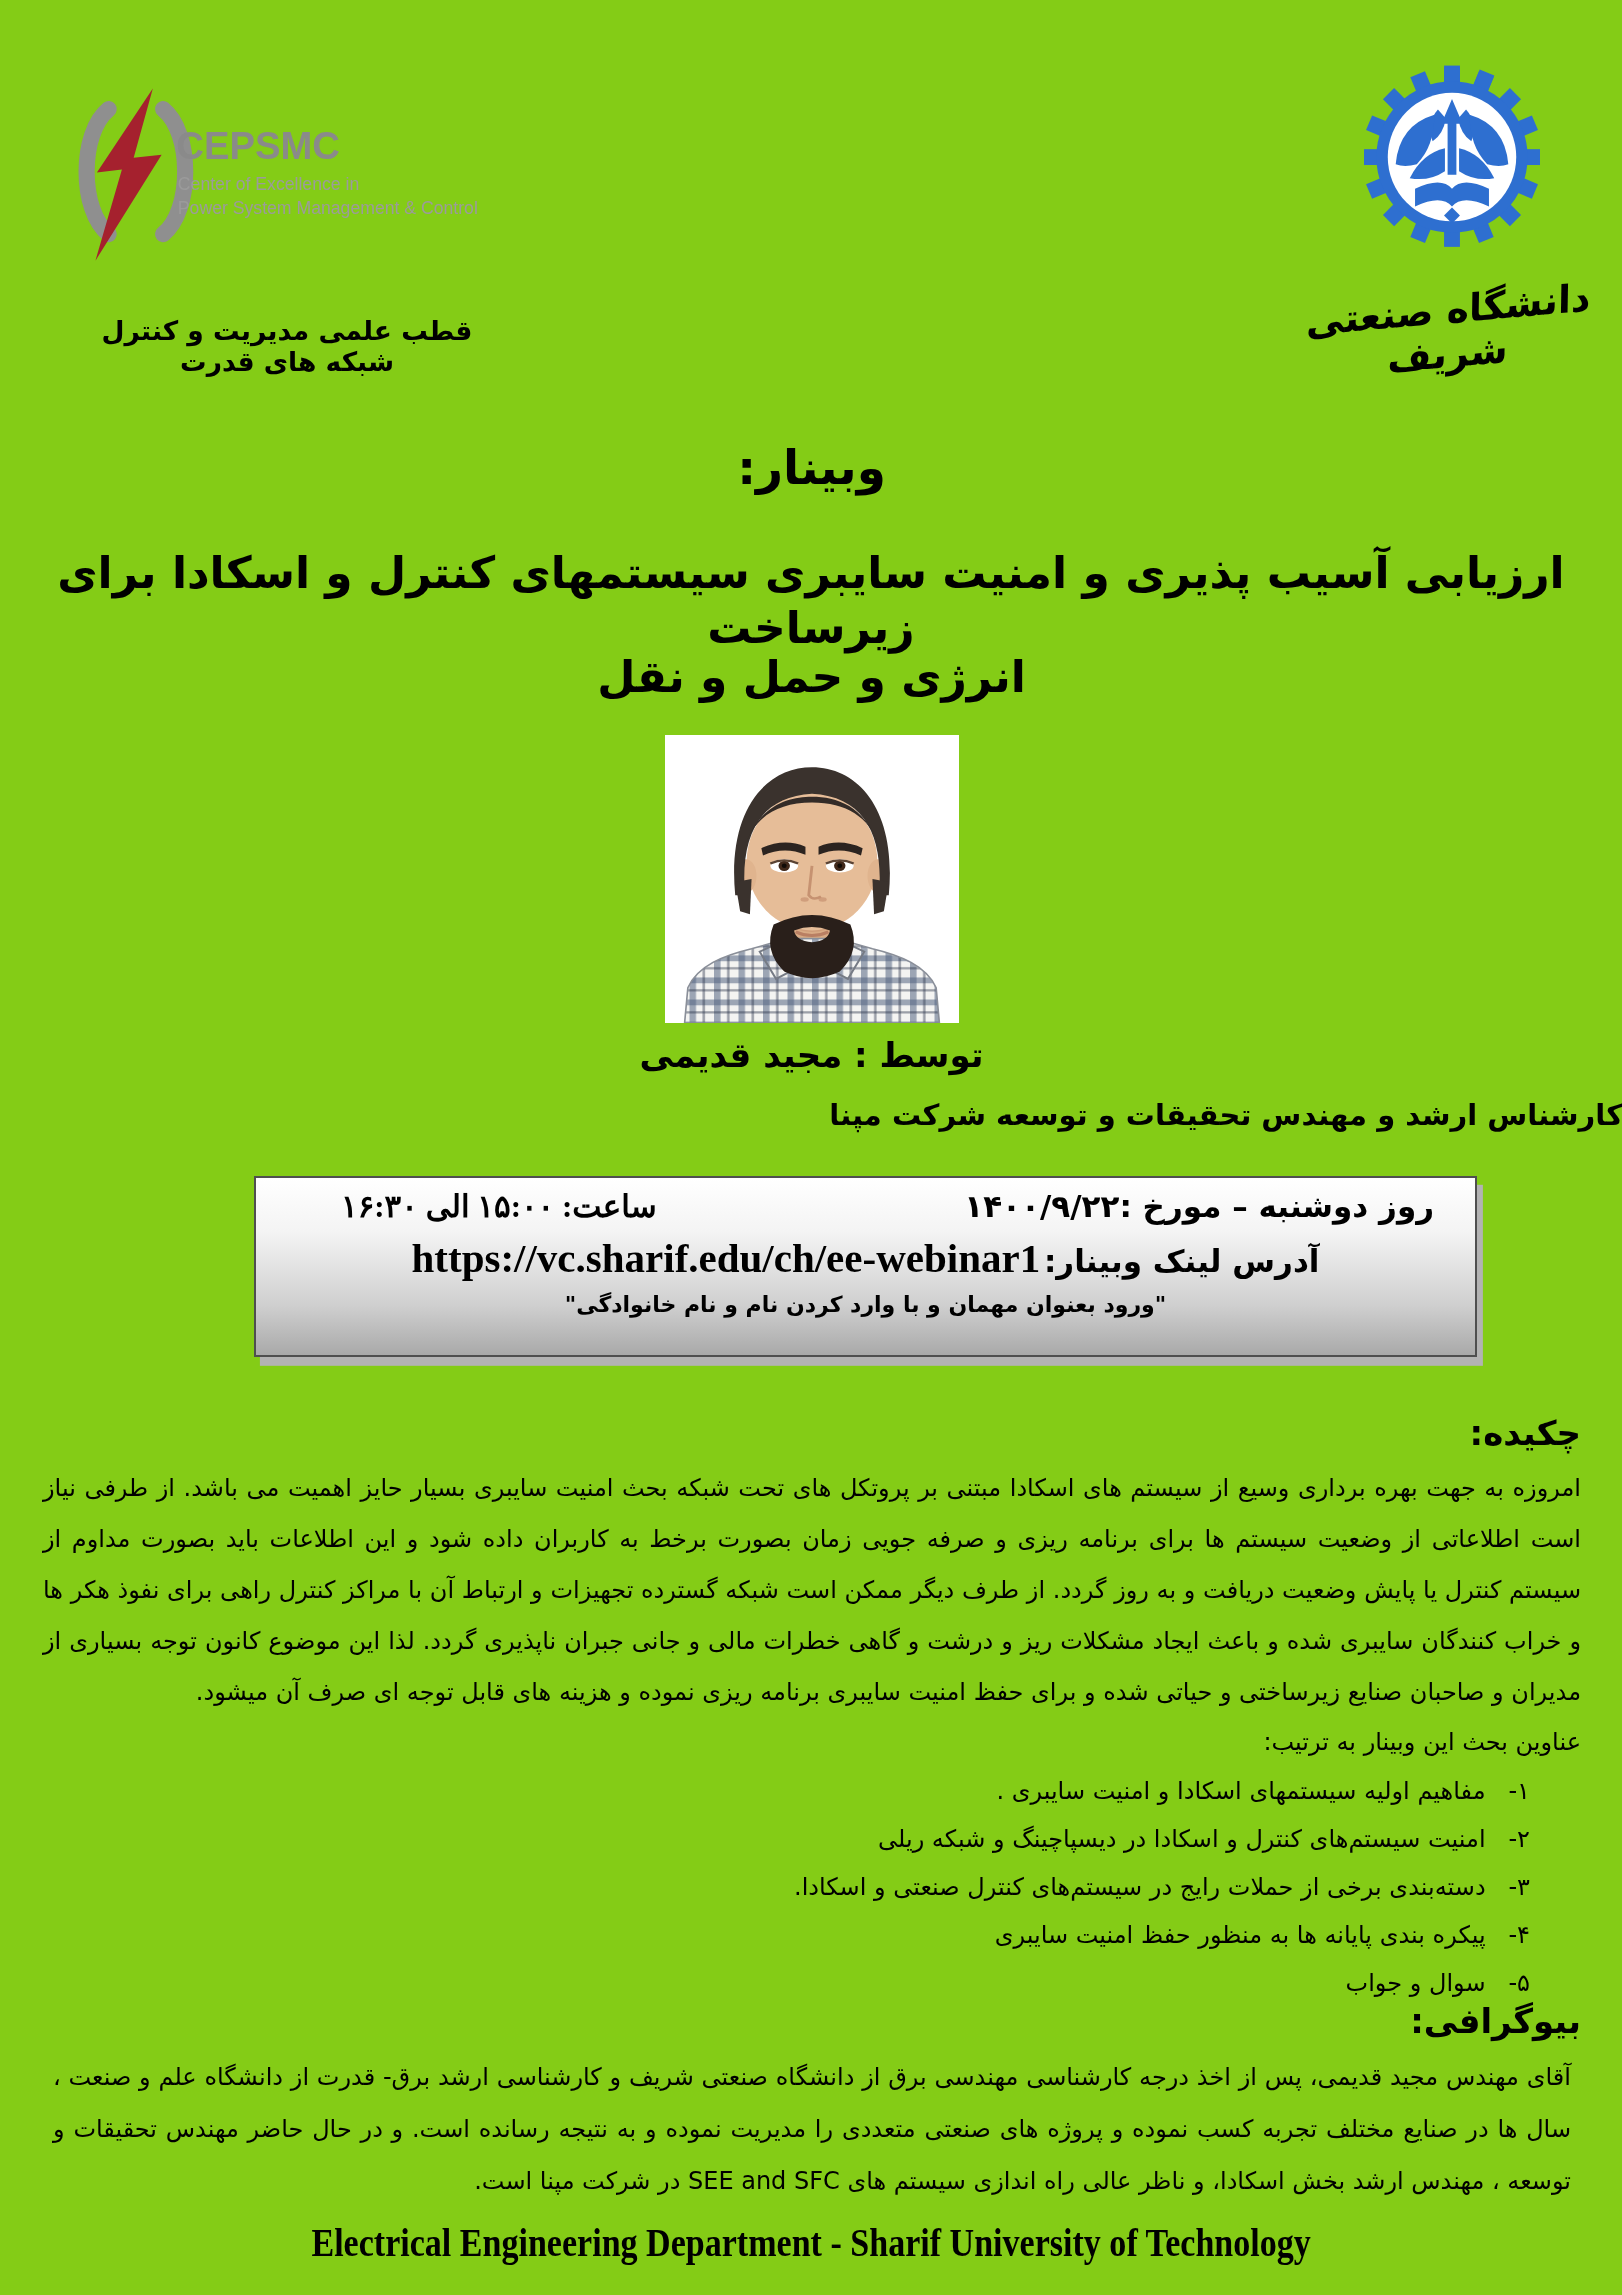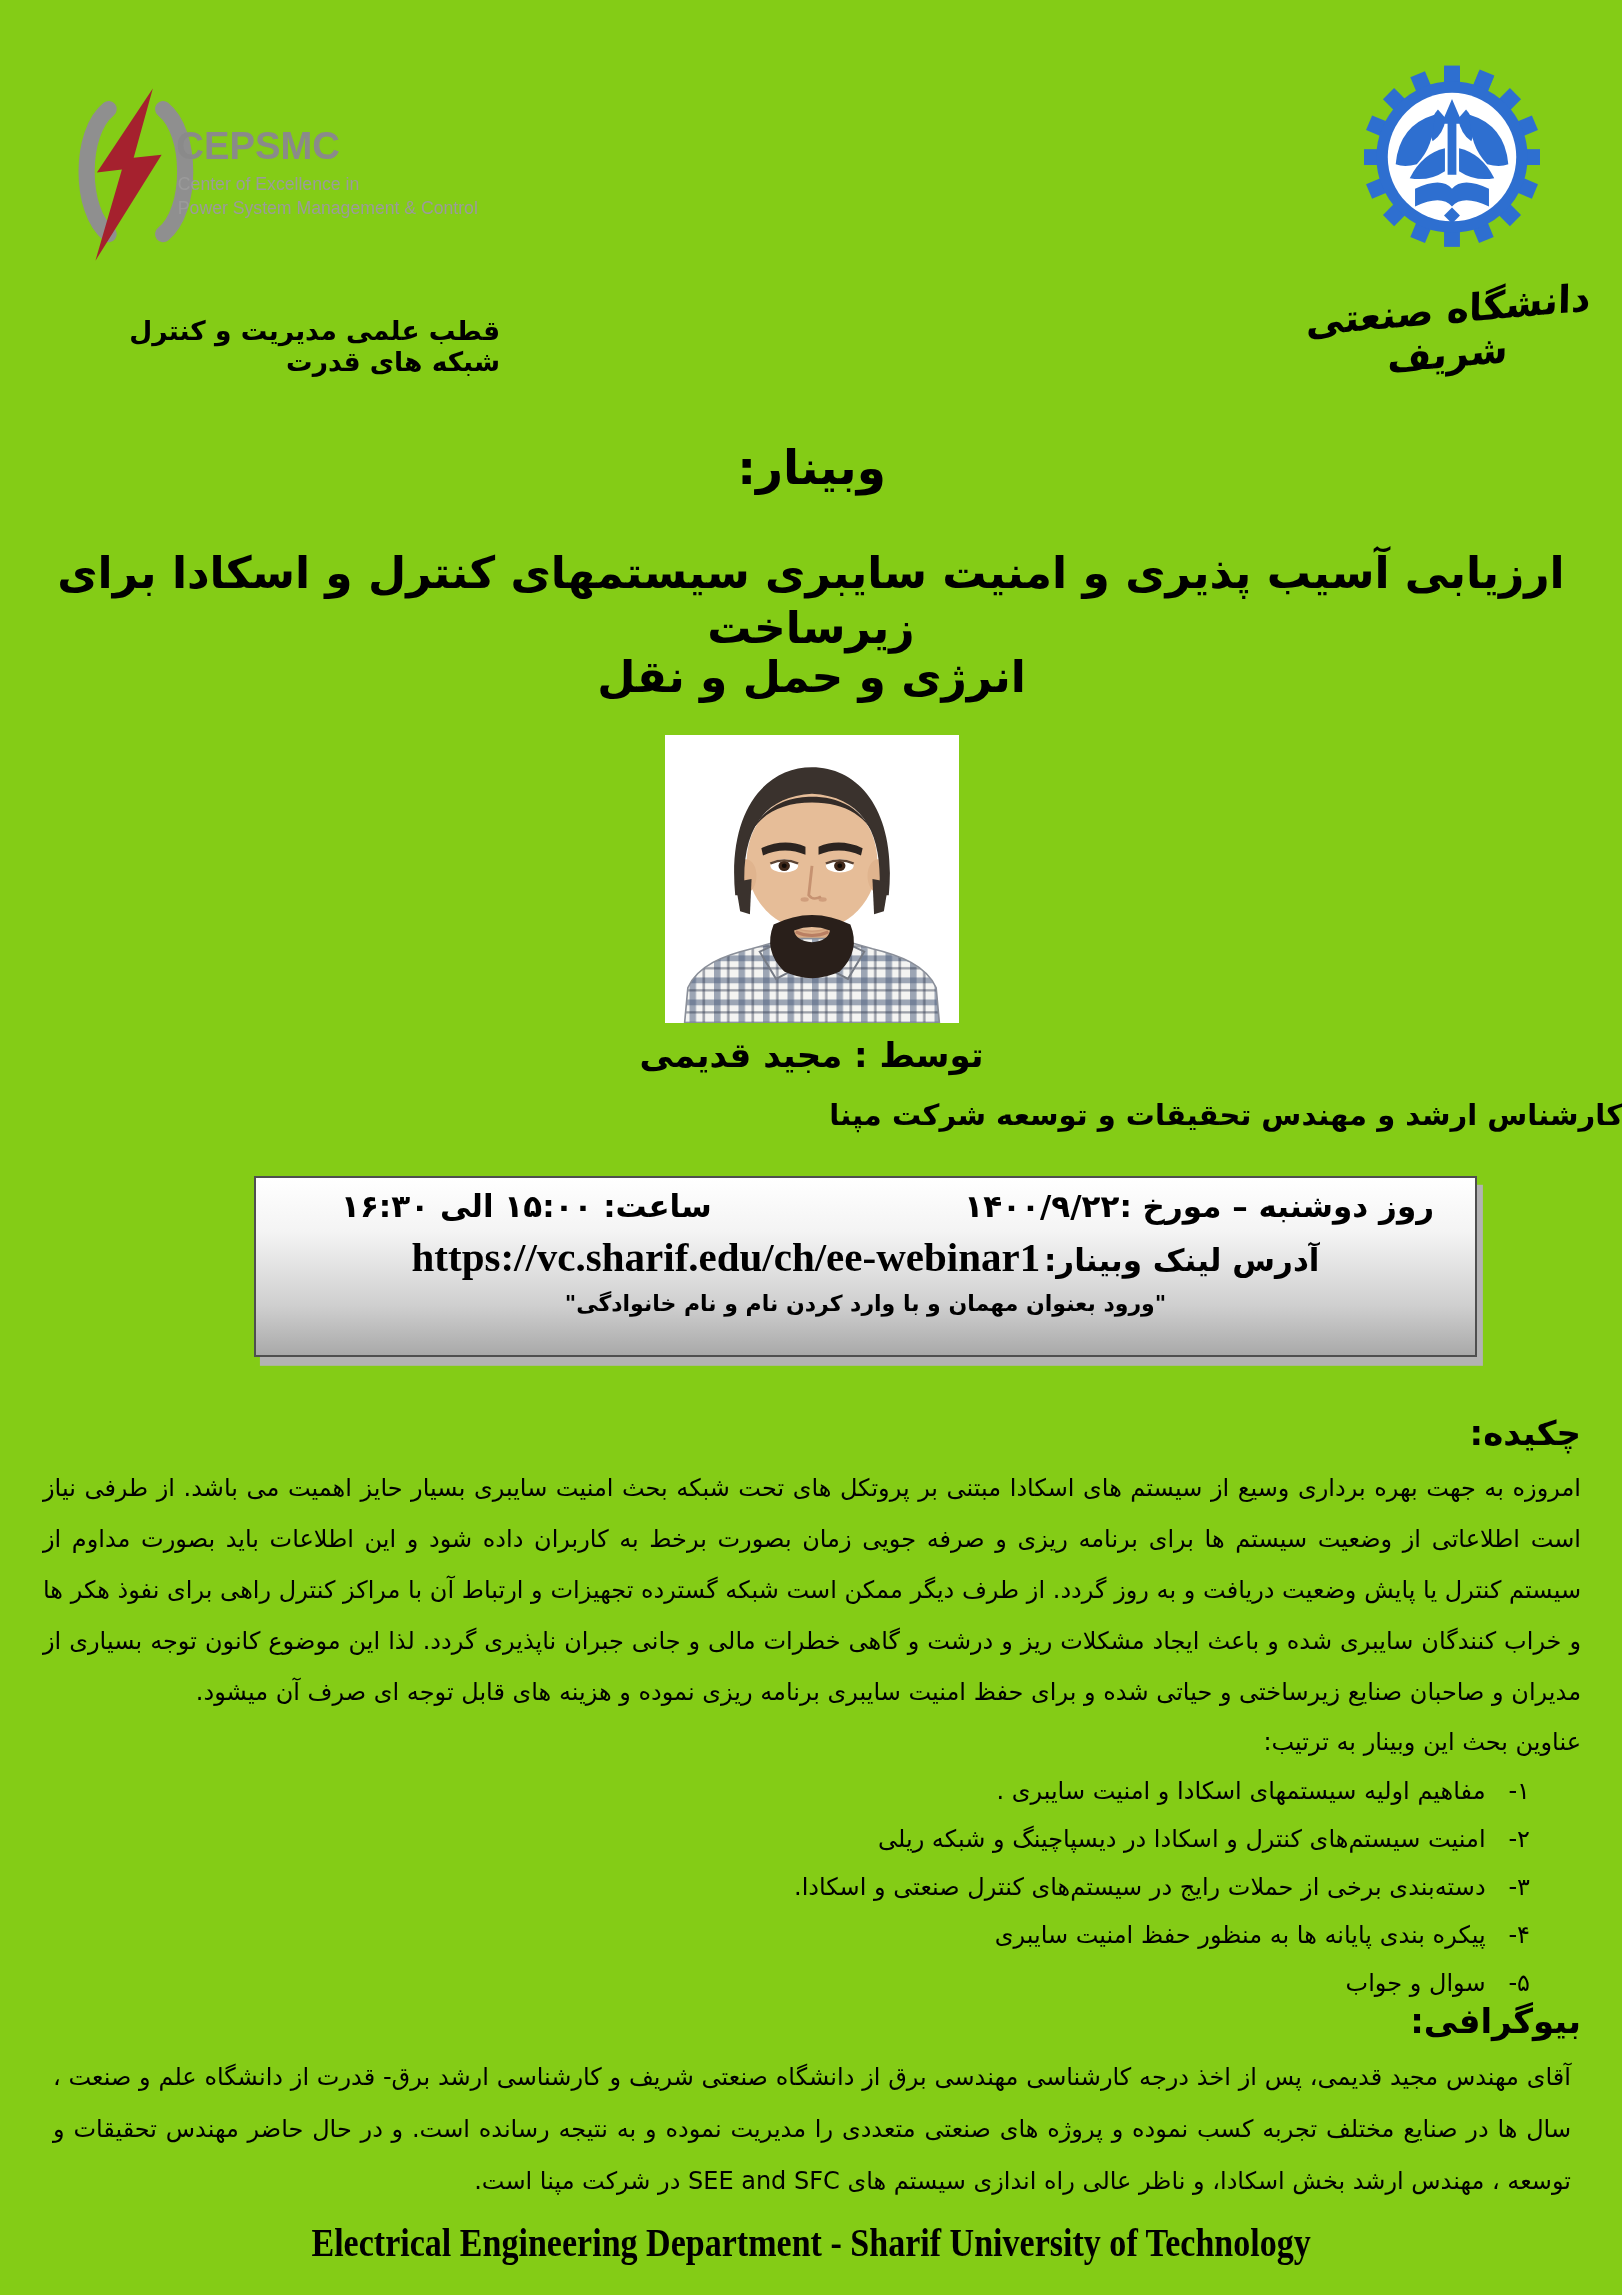--- a/index.html
+++ b/index.html
@@ -9,21 +9,21 @@
     height:2295px;
     background:#84cc16;
     font-family:"DejaVu Sans", sans-serif;
     color:#000;
     overflow:hidden;
   }
   
   .cepsmc-logo{position:absolute;left:66px;top:87px;width:412px;height:184px;}
   .cepsmc-caption{
     position:absolute;left:74px;top:315px;width:426px;
-    text-align:right;font-size:26.5px;font-weight:bold;direction:rtl;
+    text-align:center;font-size:26.5px;font-weight:bold;direction:rtl;
   }
   .sharif-logo{position:absolute;left:1364px;top:65px;width:176px;height:193px;}
   .sharif-calligraphy{
     position:absolute;left:1301px;top:288px;width:294px;
     text-align:center;font-size:38px;font-weight:bold;direction:rtl;
     transform:rotate(-5deg) skewX(-6deg);
   }
   
   .kicker{
     position:absolute;left:0;top:440px;width:100%;
@@ -53,21 +53,21 @@
     position:absolute;left:254px;top:1176px;width:1223px;height:181px;
     border:2.9px solid #4f4f4f;
     background:linear-gradient(180deg,#ffffff 0%,#f4f4f4 30%,#cfcfcf 72%,#a9a9a9 100%);
     box-shadow:5.9px 8.8px 0 #b3b3b3;
     direction:rtl;
     box-sizing:border-box;
     padding:10.3px 41px 7.4px 41px;
   }
   .infobox-row1{display:flex;justify-content:space-between;align-items:baseline;}
   .infobox-date{font-size:31px;font-weight:bold;}
-  .infobox-time{font-size:31px;font-weight:bold;padding-left:44px;}
+  .infobox-time{font-size:31px;font-weight:bold;padding-left:44px;font-family:Liberation Serif, serif;}
   .infobox-row2{text-align:center;margin-top:8.8px;}
   .infobox-link-label{font-size:31px;font-weight:bold;}
   .infobox-url{
     font-size:41px;font-weight:bold;
     font-family:"Liberation Serif", serif;
     direction:ltr;unicode-bidi:embed;
   }
   .infobox-row3{text-align:center;margin-top:10.3px;font-size:22px;font-weight:bold;}
   
   .abstract{position:absolute;left:43px;top:1413px;width:1538px;direction:rtl;}

